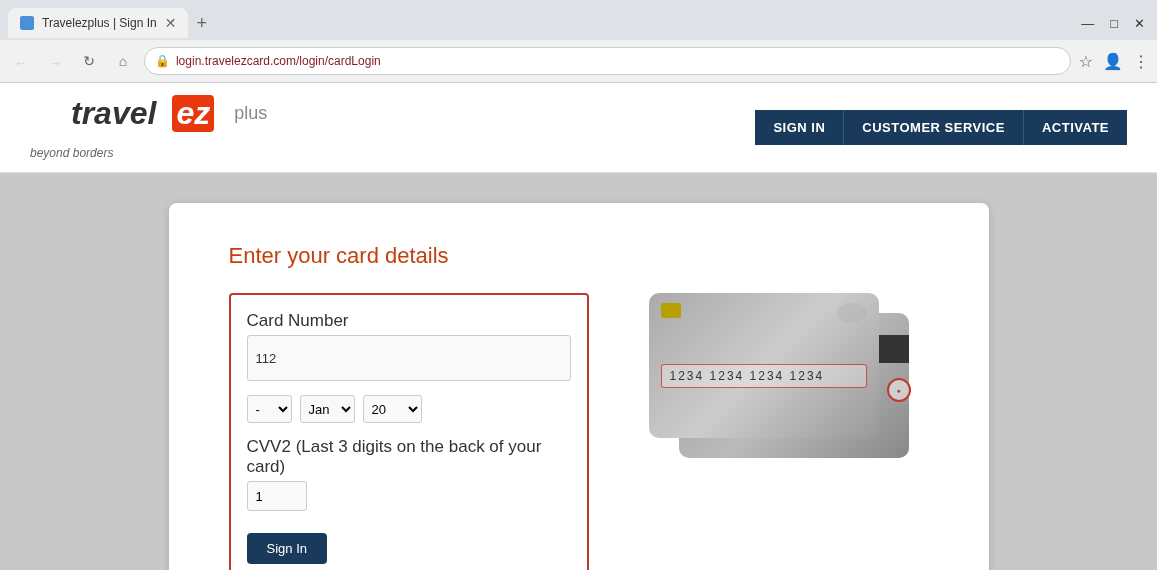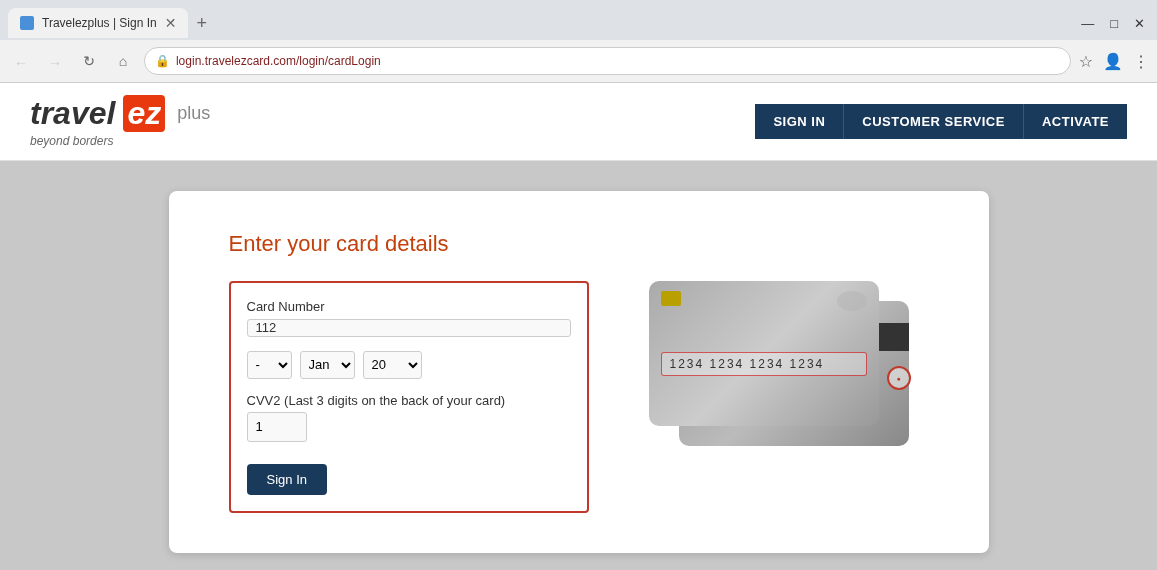--- a/index.html
+++ b/index.html
@@ -121,21 +121,22 @@
       padding: 12px 30px;
       border-bottom: 1px solid #e0e0e0;
     }
     .logo-area {
       display: flex;
       flex-direction: column;
     }
     .logo-main {
       display: flex;
       align-items: center;
-      gap: 8px;
+      gap: 16px;
+      margin-left: 41px;
     }
     .logo-travel {
       font-size: 32px;
       font-weight: bold;
       color: #333;
       font-style: italic;
     }
     .logo-ez {
       background: #e8390e;
       color: white;
@@ -146,21 +147,21 @@
       border-radius: 4px;
     }
     .logo-plus {
       font-size: 18px;
       color: #888;
       margin-left: 4px;
     }
     .logo-sub {
       font-size: 12px;
       color: #666;
-      margin-top: 2px;
+      margin-top: 14px;
       font-style: italic;
     }
     .header-nav {
       margin-left: auto;
       display: flex;
       gap: 0;
     }
     .header-nav-btn {
       background: #1a3a5c;
       color: white;
@@ -206,28 +207,28 @@
     }
     .form-border-box {
       border: 2px solid #c0392b;
       padding: 16px;
       border-radius: 4px;
     }
     .field-group {
       margin-bottom: 14px;
     }
     .field-label {
-      font-size: 13px;
+      font-size: 17px;
       color: #333;
       margin-bottom: 4px;
       display: block;
     }
     .field-input {
       width: 100%;
-      height: 18px;
+      height: 46px;
       border: 1px solid #ccc;
       border-radius: 3px;
       padding: 0 8px;
       font-size: 13px;
       color: #333;
       background: #f9f9f9;
     }
     .expiry-row {
       display: flex;
       gap: 8px;

